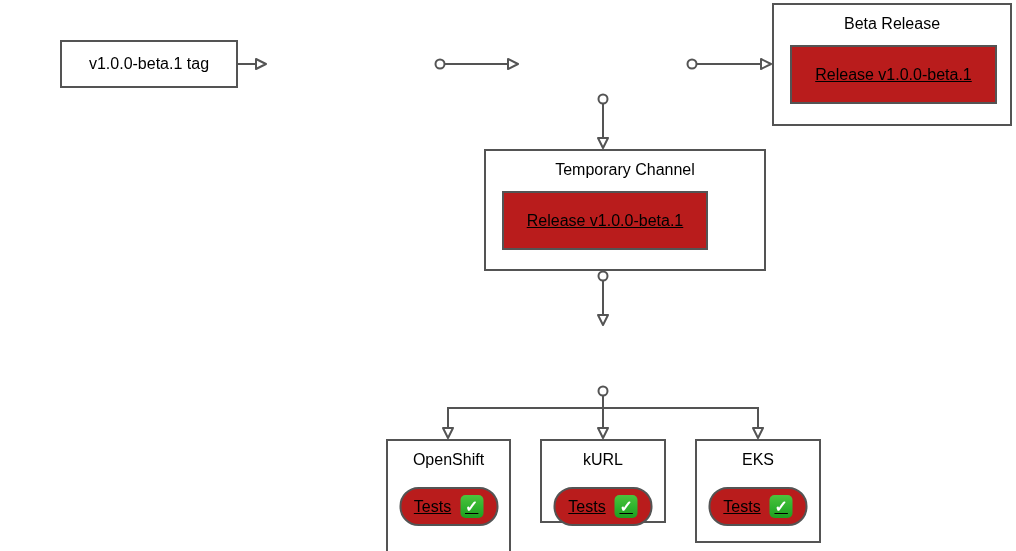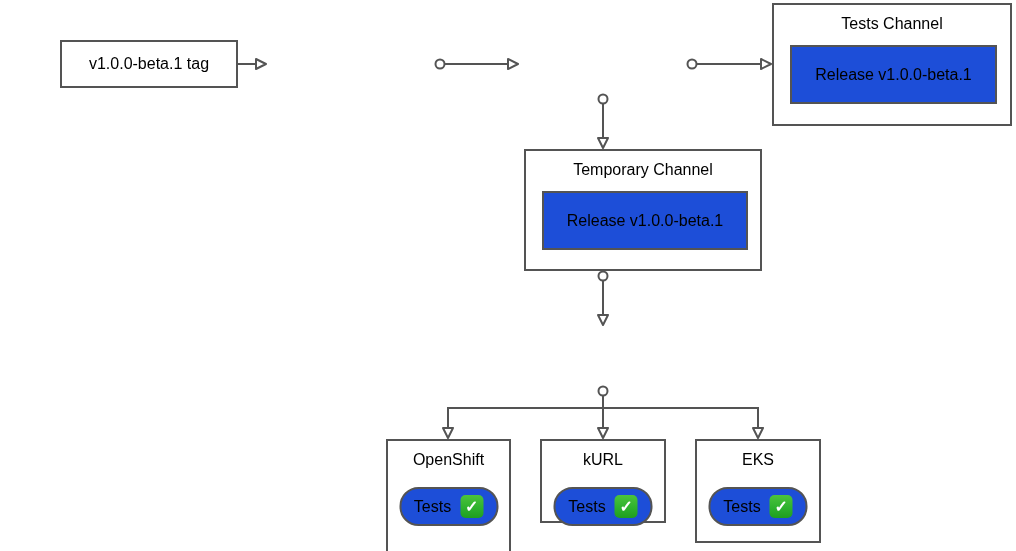--- a/index.html
+++ b/index.html
@@ -37,27 +37,28 @@
   .container-title {
     position: absolute;
     top: 10px;
     left: 0;
     width: 100%;
     text-align: center;
   }
   .inner-box {
     position: absolute;
     box-sizing: border-box;
-    background: #1d4ed8;
+    background: #b91c1c;
     border: 2px solid #545454;
     display: flex;
     align-items: center;
     justify-content: center;
     gap: 9px;
     text-align: center;
+    text-decoration: underline;
   }
   .mono-label {
     font-family: "Liberation Mono", "DejaVu Sans Mono", monospace;
     font-weight: bold;
     font-size: 17px;
     letter-spacing: 1px;
   }
   .check-badge {
     display: inline-flex;
     align-items: center;
@@ -70,21 +71,21 @@
     font-weight: bold;
     font-size: 16px;
     line-height: 1;
   }
   
   #node-tag        { left: 20px;   top: 40px;  width: 178px; height: 48px; margin-left: 40px; }
   #node-repo       { left: 267px; top: 35px;  width: 168px; height: 58px; }
   #node-ci         { left: 519px; top: 35px;  width: 168px; height: 59px; }
   #node-beta       { left: 772px; top: 3px;   width: 240px; height: 123px; }
   #beta-release    { left: 16px;  top: 40px;  width: 207px; height: 59px; }
-  #node-temp       { left: 484px; top: 149px; width: 238px; height: 122px; margin-left: 40px; }
+  #node-temp       { left: 484px; top: 149px; width: 282px; height: 122px; }
   #temp-release    { left: 16px;  top: 40px;  width: 206px; height: 59px; }
   #node-cluster    { left: 484px; top: 326px; width: 242px; height: 60px; }
   #node-openshift  { left: 386px; top: 439px; width: 125px; height: 128px; }
   #node-kurl       { left: 540px; top: 439px; width: 126px; height: 84px; }
   #node-eks        { left: 695px; top: 439px; width: 126px; height: 104px; }
   .tests-box       { left: 50%; transform: translateX(-50%); top: 46px; width: 99px; height: 39px; border-radius: 19px; }
   #connector-layer {
     position: absolute;
     left: 0; top: 0;
     width: 1016px; height: 551px;
@@ -136,21 +137,21 @@
     </g>
   </svg>
 
   <div class="node" id="node-tag">
     <span>v1.0.0-beta.1 tag</span>
   </div>
 
 
 
   <div class="container-node" id="node-beta">
-    <div class="container-title">Tests Channel</div>
+    <div class="container-title">Beta Release</div>
     <div class="inner-box" id="beta-release">
       <span>Release v1.0.0-beta.1</span>
     </div>
   </div>
 
   <div class="container-node" id="node-temp">
     <div class="container-title">Temporary Channel</div>
     <div class="inner-box" id="temp-release">
       <span>Release v1.0.0-beta.1</span>
     </div>

